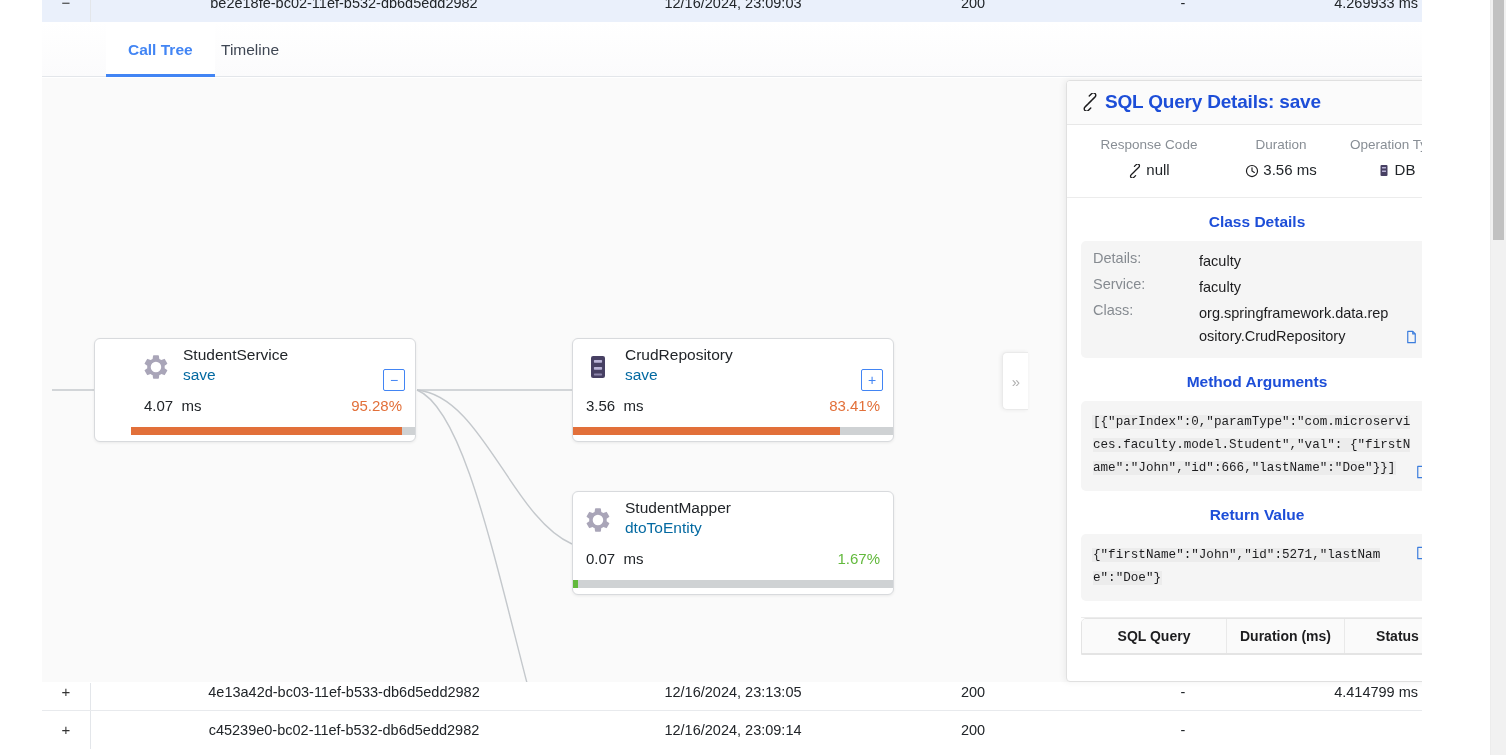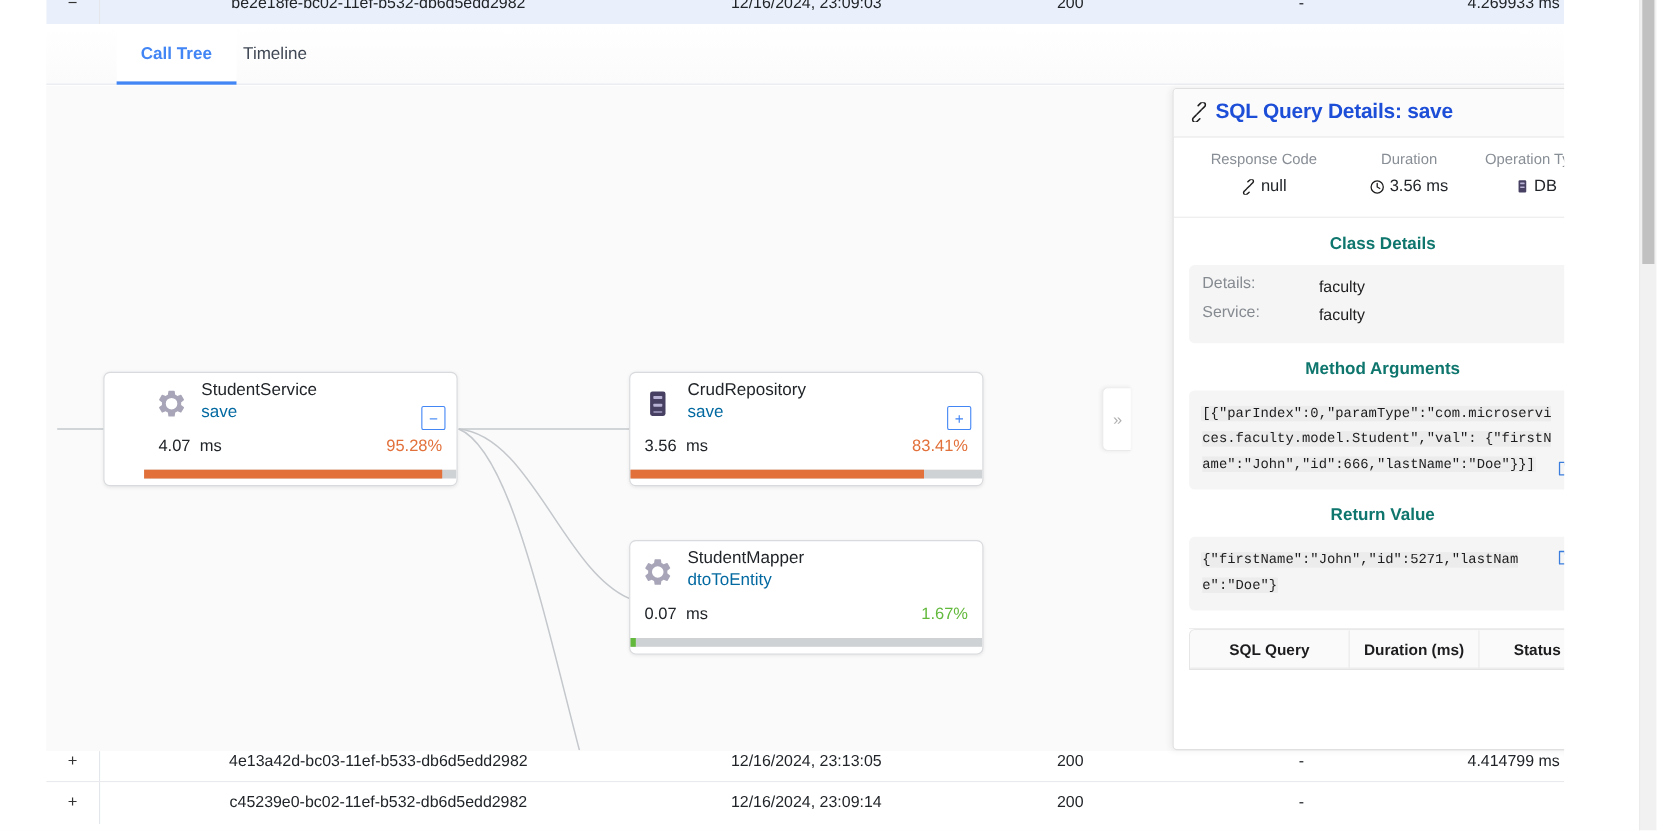--- a/index.html
+++ b/index.html
@@ -281,21 +281,21 @@
     margin-right: 4px;
   }
   #sum-response { left: 8px;   width: 148px; }
   #sum-duration { left: 140px; width: 148px; }
   #sum-optype   { left: 264px; width: 130px; }
 
   .section-title {
     text-align: center;
     font-size: 15.5px;
     font-weight: bold;
-    color: #0f766e;
+    color: #1d4ed8;
     margin: 15px 0 10px 0;
   }
   .section-title .mini-icon {
     display: inline-block;
     vertical-align: -3px;
     margin-right: 5px;
   }
 
   .panel-section { padding: 0 14px; }
 
@@ -610,20 +610,30 @@
           <div class="section-title">Class Details</div>
           <div class="kv-box">
             <div class="kv-row">
               <span class="kv-key">Details:</span>
               <div class="kv-val">faculty</div>
             </div>
             <div class="kv-row">
               <span class="kv-key">Service:</span>
               <div class="kv-val">faculty</div>
             </div>
+            <div class="kv-row">
+              <span class="kv-key">Class:</span>
+              <div class="kv-val" style="width:190px;">org.springframework.data.repository.CrudRepository</div>
+              <span class="copy-icon" style="right:2px; bottom:3px;">
+                <svg width="15" height="16" viewBox="0 0 24 24" fill="none" stroke="#3b7ddd" stroke-width="1.9" stroke-linejoin="round">
+                  <path d="M6 3h8l4 4v14H6z"></path>
+                  <path d="M14 3v4h4"></path>
+                </svg>
+              </span>
+            </div>
           </div>
         </div>
 
         <div class="panel-section">
           <div class="section-title">Method Arguments</div>
           <div class="code-box">
             <div class="code-wrap">
               <span class="code-line">[{"parIndex":0,"paramType":"com.microservices.faculty.model.Student","val": {"firstName":"John","id":666,"lastName":"Doe"}}]</span>
             </div>
             <span class="copy-icon" style="right:4px; bottom:11px;">

